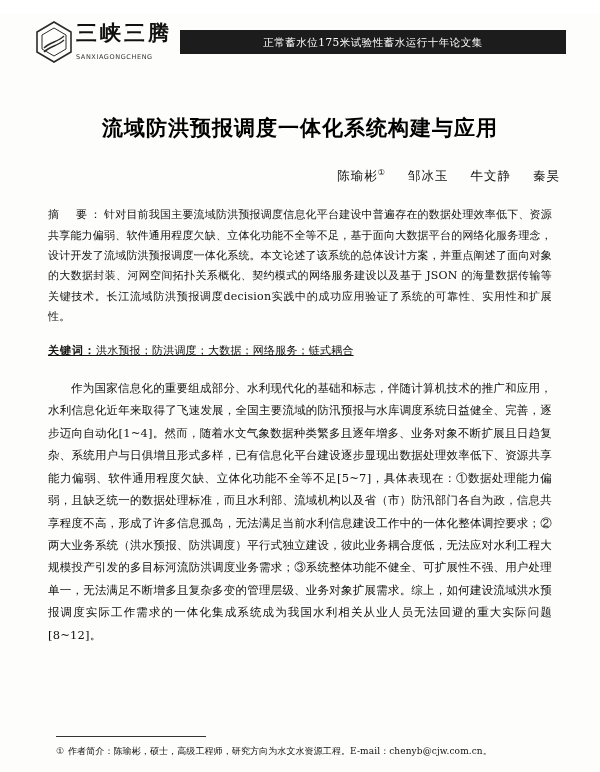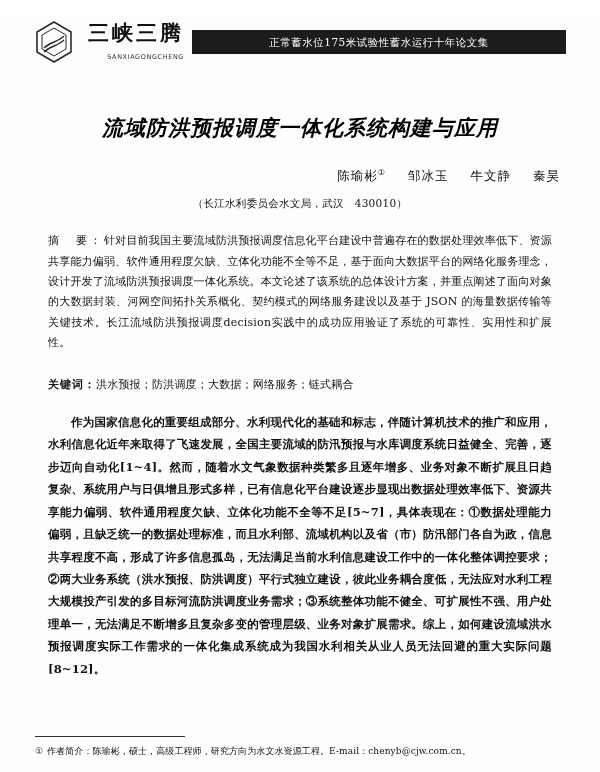--- a/index.html
+++ b/index.html
@@ -28,23 +28,22 @@
   .header {
     position: relative;
     height: 56px;
     margin: 14px 34px 0 34px;
     display: flex;
     align-items: center;
   }
   .logo-block {
     display: flex;
     align-items: center;
-    gap: 14px;
+    gap: 2px;
     flex: 0 0 auto;
-    text-align: right;
   }
   .hex-logo {
     width: 40px;
     height: 44px;
     position: relative;
     flex: 0 0 auto;
   }
   .hex-logo svg { display: block; }
   .logo-text {
     display: flex;
@@ -85,21 +84,20 @@
 
   
   .title {
     margin: 44px 40px 0 40px;
     text-align: center;
     font-family: "DejaVu Sans", "Liberation Sans", sans-serif;
     font-weight: bold;
     font-size: 21px;
     letter-spacing: 1px;
     color: #000;
-    font-style: italic;
   }
 
   .authors {
     margin: 26px 40px 0 40px;
     text-align: right;
     font-size: 12.5px;
     letter-spacing: 1px;
     color: #111;
   }
   .authors .sup {
@@ -123,54 +121,54 @@
     line-height: 1.85;
     text-align: justify;
     color: #111;
     letter-spacing: 0.2px;
   }
   .abstract .lead {
     font-weight: normal;
     letter-spacing: 3px;
   }
   .keywords {
-    margin: 22px 48px 0 48px;
+    margin: 14px 48px 0 48px;
     font-size: 11px;
     line-height: 1.8;
     color: #111;
     letter-spacing: 0.2px;
+    text-decoration: underline;
   }
   .keywords .lead {
     font-weight: bold;
     letter-spacing: 1px;
   }
 
   
   .body-text {
     margin: 16px 48px 0 48px;
     font-size: 11.5px;
     line-height: 1.95;
     text-align: justify;
     color: #111;
     letter-spacing: 0.2px;
   }
   .body-text p {
     margin: 0 0 2px 0;
     text-indent: 2em;
-    font-weight: bold;
   }
   .sup {
     font-size: 8px;
     vertical-align: super;
   }
 
   
   .footnote-wrap {
     position: absolute;
-    left: 35px;
+    left: 56px;
     right: 48px;
     bottom: 26px;
   }
   .footnote-rule {
     width: 150px;
     height: 1px;
     background: #333;
     margin-bottom: 7px;
   }
   .footnote {
@@ -207,21 +205,20 @@
     </div>
     <div class="header-banner">正常蓄水位175米试验性蓄水运行十年论文集</div>
   </div>
 
   <div class="title">流域防洪预报调度一体化系统构建与应用</div>
 
   <div class="authors">
     <span>陈瑜彬</span><span class="sup">①</span><span class="gap"></span><span>邹冰玉</span><span class="gap"></span><span>牛文静</span><span class="gap"></span><span>秦昊</span>
   </div>
 
-  <div class="affil">（长江水利委员会水文局，武汉　430010）</div>
 
   <div class="abstract">
     <span class="lead">摘　要：</span><span>针对目前我国主要流域防洪预报调度信息化平台建设中普遍存在的数据处理效率低下、资源共享能力偏弱、软件通用程度欠缺、立体化功能不全等不足，基于面向大数据平台的网络化服务理念，设计开发了流域防洪预报调度一体化系统。本文论述了该系统的总体设计方案，并重点阐述了面向对象的大数据封装、河网空间拓扑关系概化、契约模式的网络服务建设以及基于 JSON 的海量数据传输等关键技术。长江流域防洪预报调度decision实践中的成功应用验证了系统的可靠性、实用性和扩展性。</span>
   </div>
 
   <div class="keywords">
     <span class="lead">关键词：</span><span>洪水预报；防洪调度；大数据；网络服务；链式耦合</span>
   </div>
 
   <div class="body-text">

